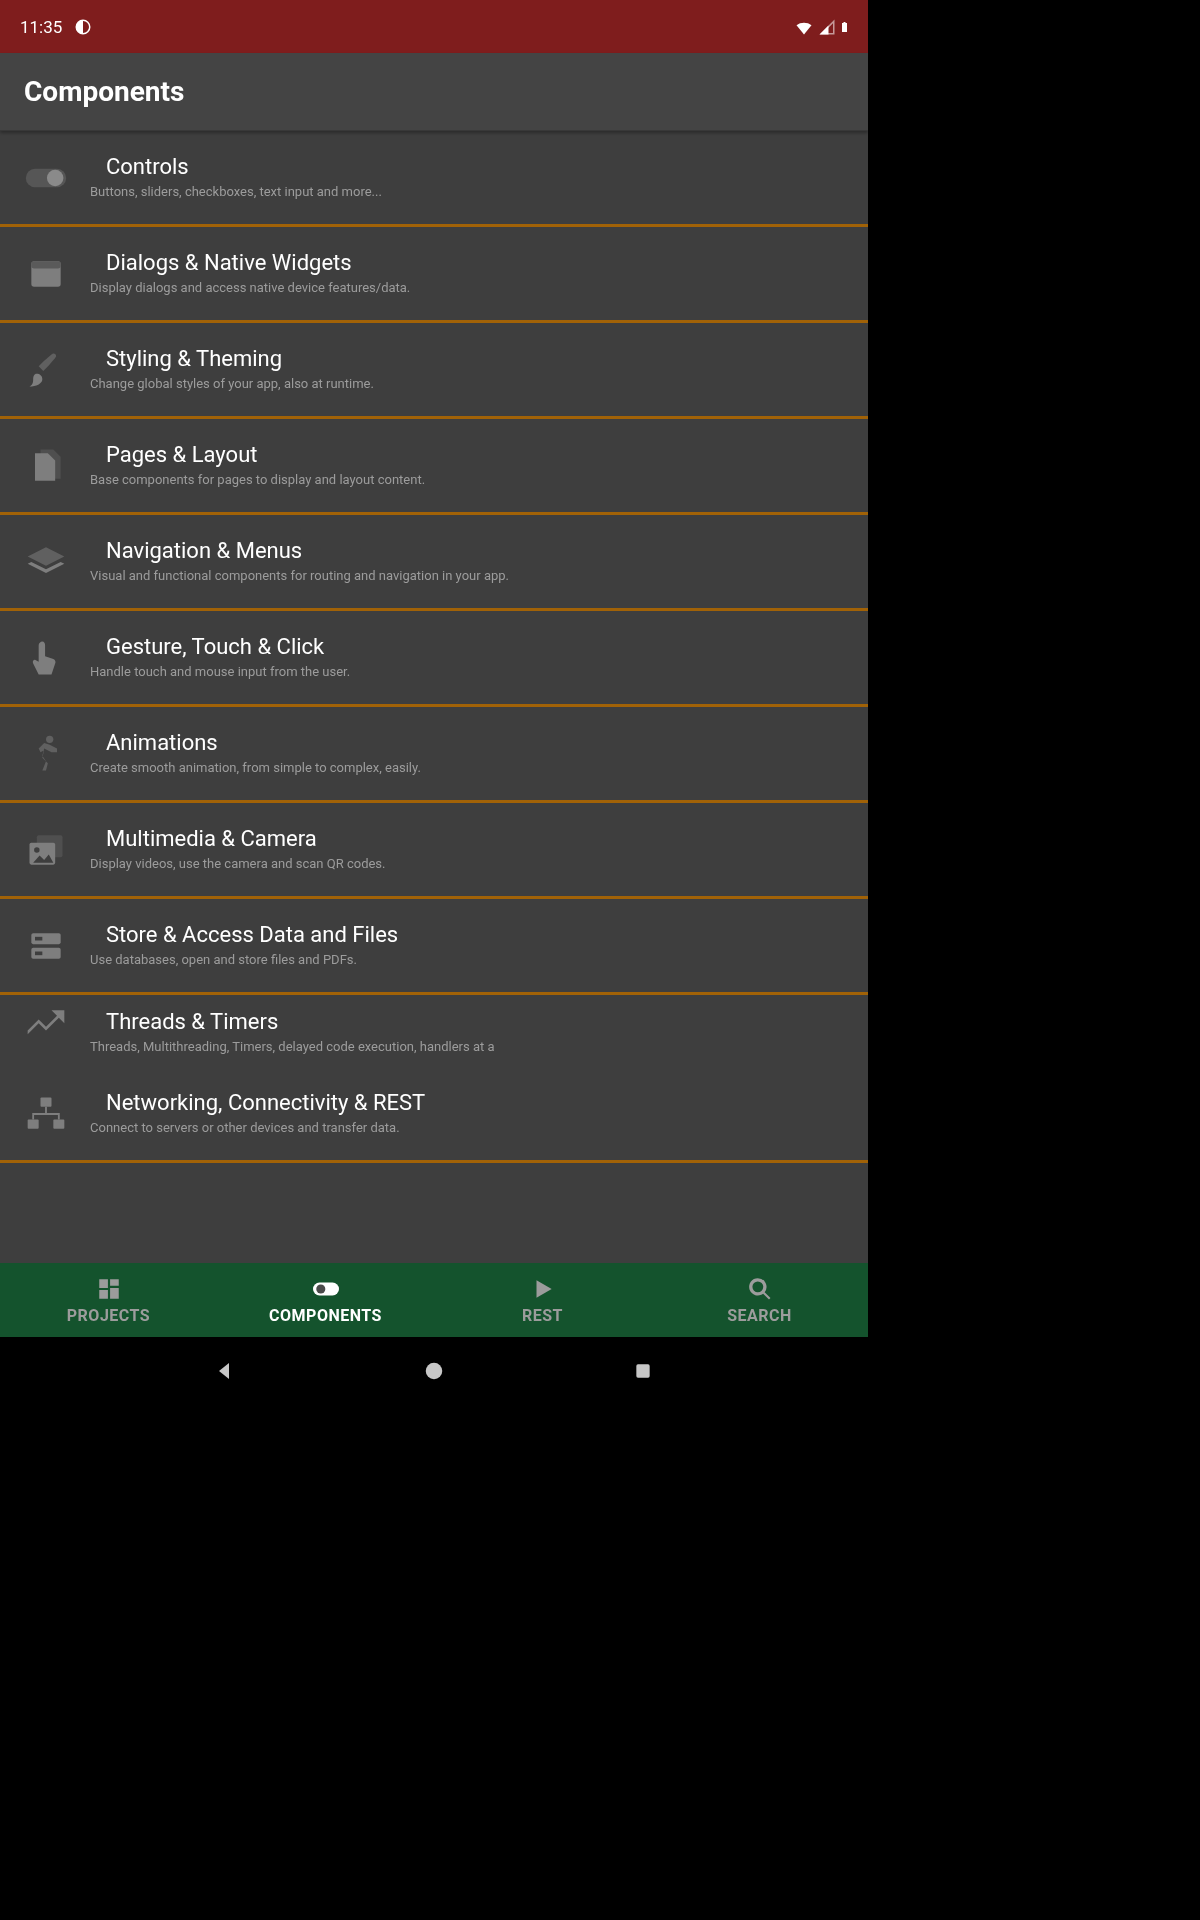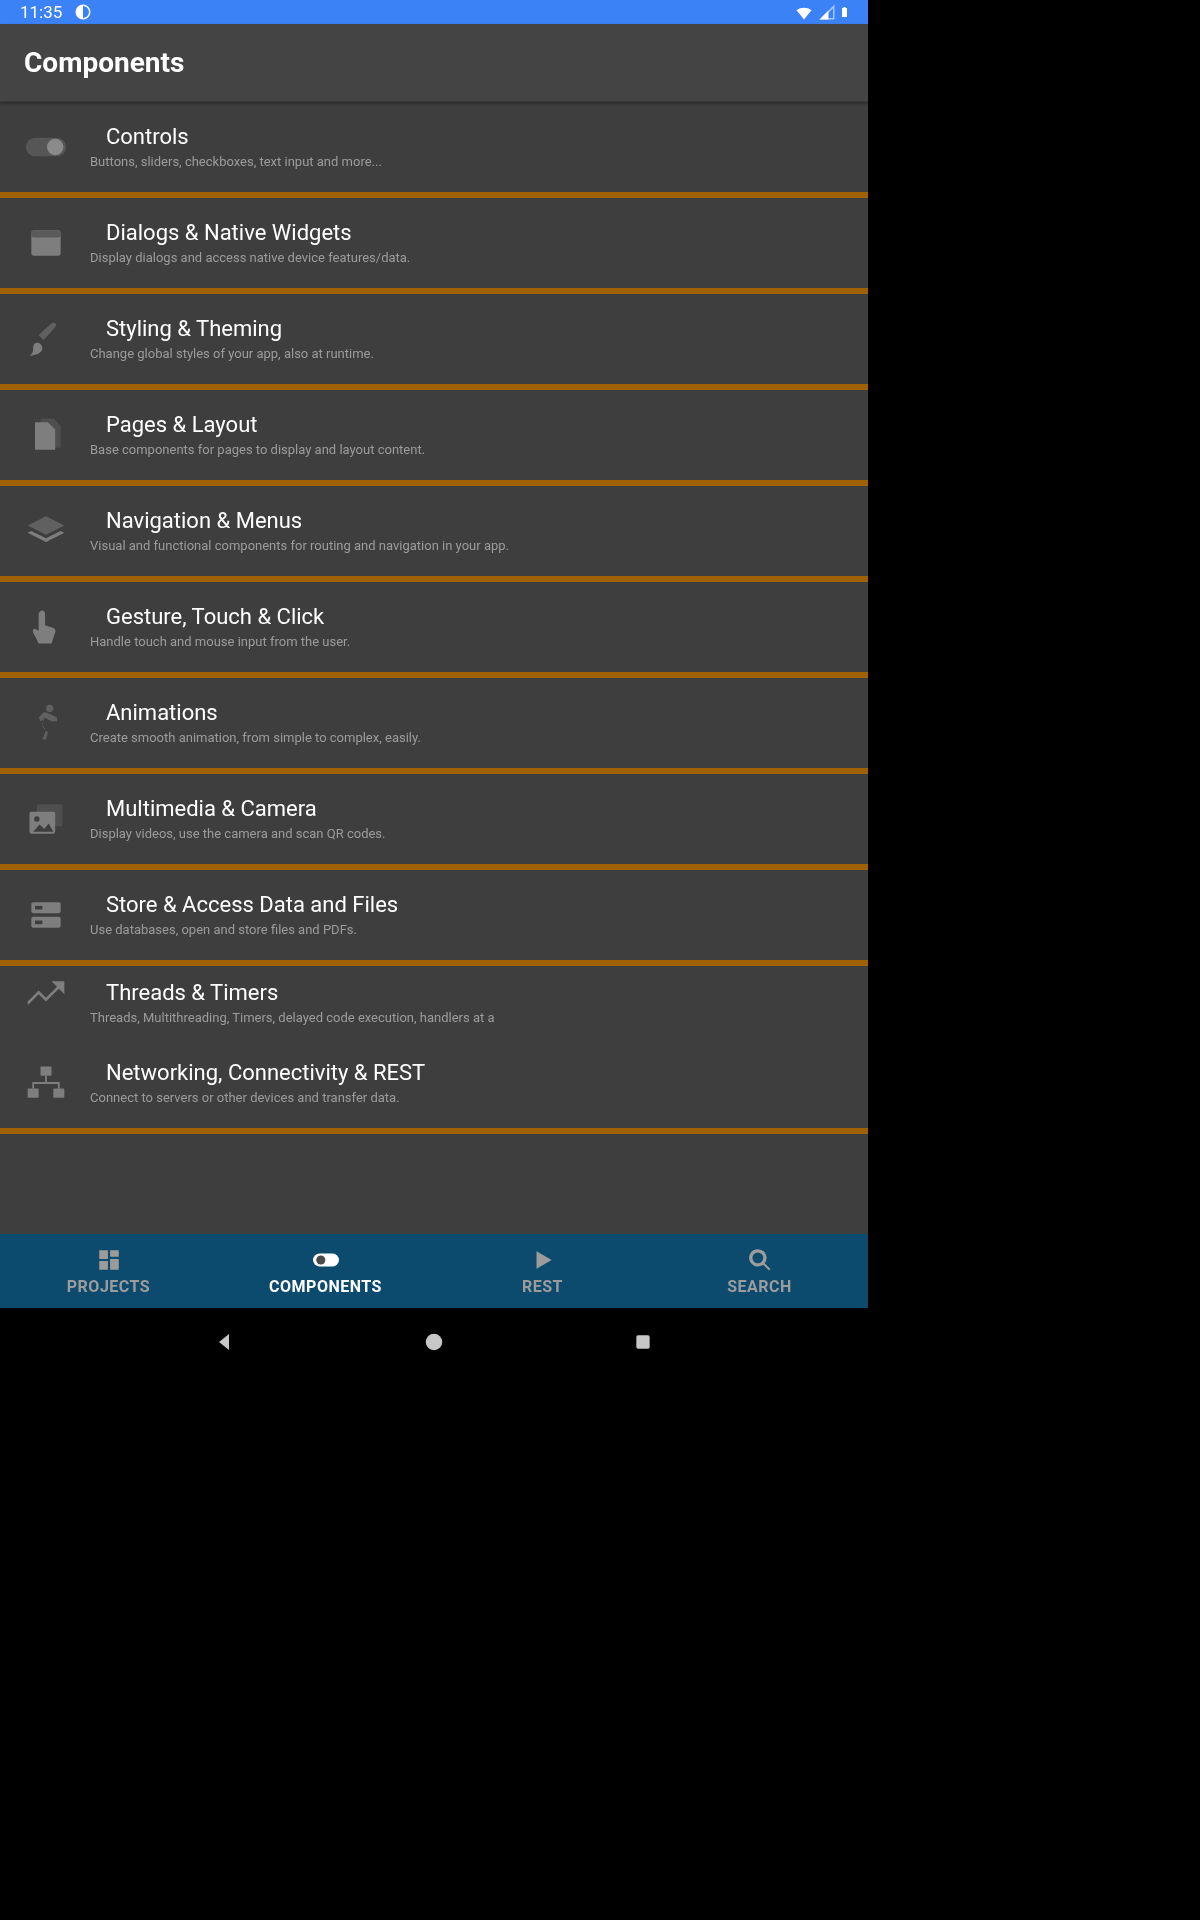--- a/index.html
+++ b/index.html
@@ -7,22 +7,22 @@
       width: 868px;
       height: 1388px;
       background: #000;
       font-family: Roboto, "Helvetica Neue", Arial, sans-serif;
       overflow: hidden;
       color: #fff;
       -webkit-font-smoothing: antialiased;
     }
     
     .statusbar {
-      height: 24px;
-      background: #3b82f6;
+      height: 53px;
+      background: #7f1d1d;
       display:flex;
       align-items: center;
       justify-content: space-between;
       padding: 0 16px 0 20px;
       font-size: 17px;
       font-weight: 400;
       color:#fff;
     }
     .statusbar .left { display:flex; align-items:center; gap:12px;}
     .statusbar .right { display:flex; align-items:center; gap:4px;}
@@ -48,21 +48,21 @@
     .list {
       background:#3e3e3e;
       height: calc(1320px - 36px - 78px - 74px); 
       overflow:hidden;
       position:relative;
     }
     .list-item {
       display:flex;
       align-items:center;
       padding: 14px 20px 14px 18px;
-      border-bottom: 6px solid #a16207;
+      border-bottom: 3px solid #a16207;
       min-height: 96px;
     }
     .list-item .icon-wrap {
       width: 56px;
       height: 56px;
       flex: 0 0 56px;
       display:flex;
       align-items:center;
       justify-content:center;
       margin-right: 16px;
@@ -86,21 +86,21 @@
       height: 72px;
       overflow:hidden;
       border-bottom:none;
       align-items:flex-start;
       padding-top:14px;
     }
     .list-item.cut .icon-wrap { align-self:flex-end; margin-top:6px;}
     
     .bottom-nav {
       height:74px;
-      background:#0c4a6e;
+      background:#14532d;
       display:flex;
       position:relative;
       z-index:2;
     }
     .bottom-nav .tab {
       flex:1;
       display:flex;
       flex-direction:column;
       align-items:center;
       justify-content:center;

